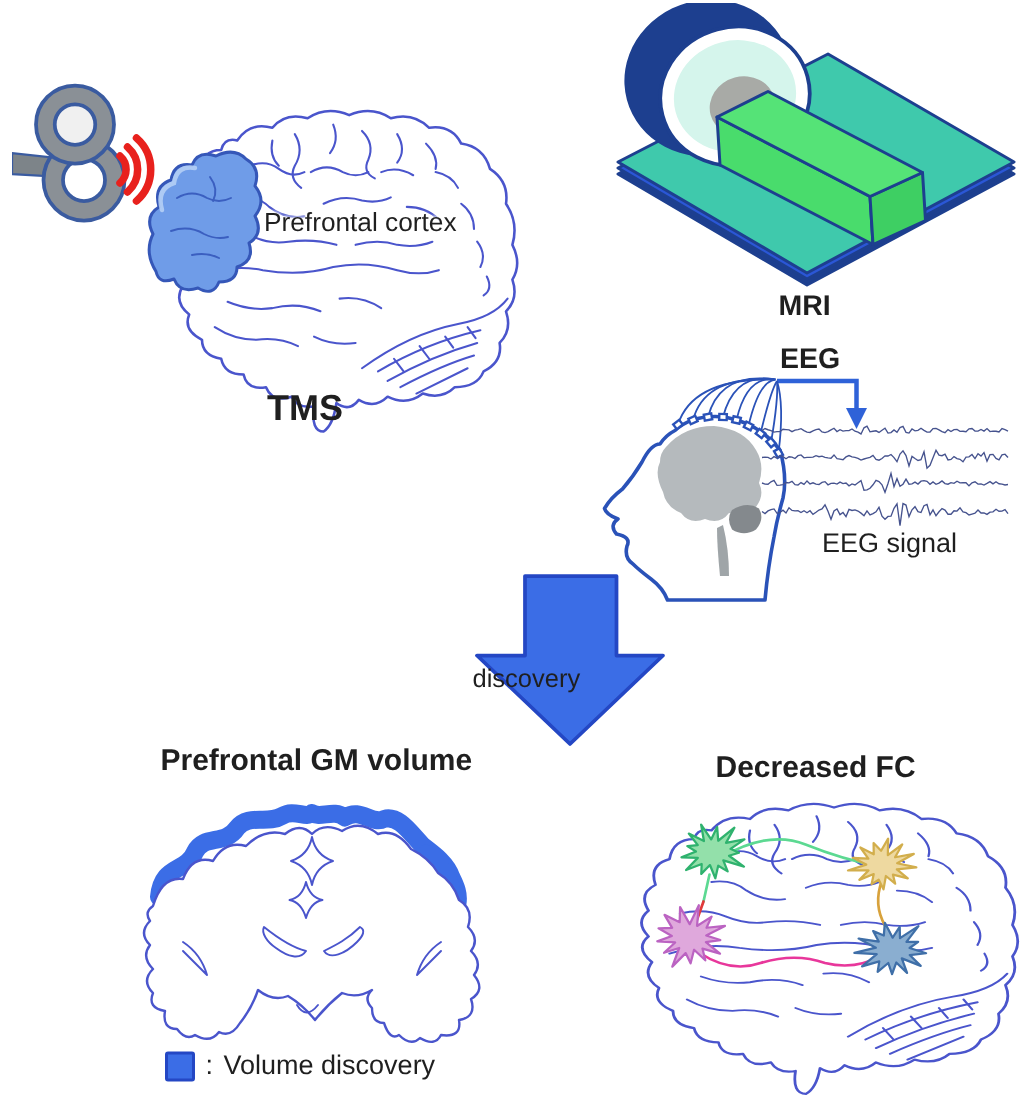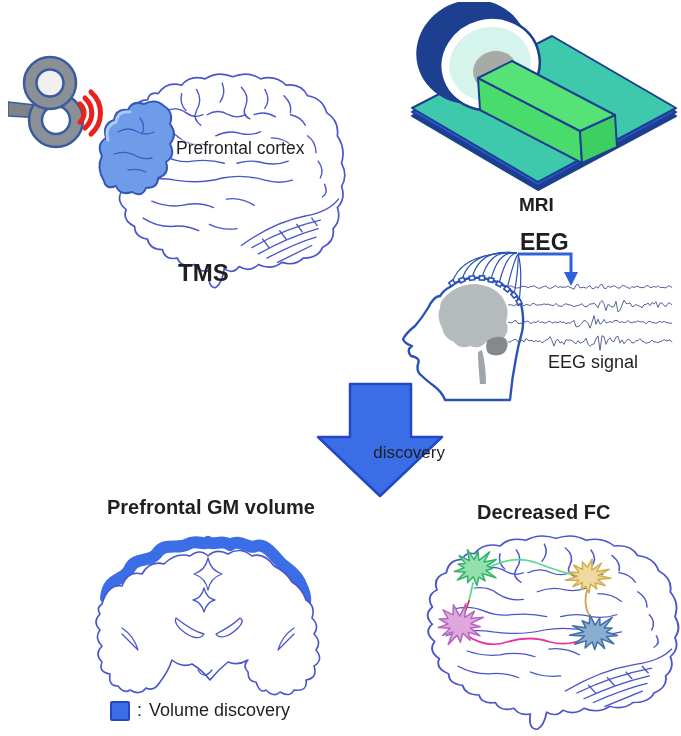--- a/index.html
+++ b/index.html
@@ -24,21 +24,21 @@
   .brainfill{stroke:var(--brain-line);fill:#fff;stroke-width:1.6;stroke-linejoin:round;}
   .brainline{stroke:var(--brain-line);fill:none;stroke-width:1.3;stroke-linecap:round;stroke-linejoin:round;}
   .band{stroke:var(--accent-blue);fill:none;stroke-linecap:round;stroke-linejoin:round;}
   .headline{stroke:var(--head-blue);fill:none;stroke-width:1.2;}
   .headfill{stroke:var(--head-blue);fill:#fff;stroke-width:2.4;stroke-linejoin:round;stroke-linecap:round;}
   .navyline{stroke:var(--mri-navy);stroke-width:2;stroke-linejoin:round;}
   .conn{fill:none;stroke-width:1.8;stroke-linecap:round;}
   #legend-row{position:absolute;left:110px;top:700px;display:flex;align-items:center;gap:7px;font-size:18px;}
   #legend-swatch{width:20px;height:20px;background:var(--accent-blue);border:2px solid var(--accent-border);
     border-radius:2px;box-sizing:border-box;}
-  #discovery-label{left:315px;top:443px;width:130px;text-align:right;font-size:17px;}
+  #discovery-label{left:315px;top:443px;width:130px;text-align:left;font-size:17px;}
 </style>
 </head>
 <body>
 
 <div id="canvas">
 
   <svg width="0" height="0" style="position:absolute" aria-hidden="true">
     <defs>
       <symbol id="brainShape" viewBox="0 0 240 220" preserveAspectRatio="none">
         <path class="brainfill" d="M62,30 Q70,18 84,22 Q92,12 106,16 Q118,8 132,14 Q146,8 158,16 Q172,12 182,22 Q196,20 202,32 Q216,34 220,48 Q232,56 230,70 Q238,82 234,96 Q240,108 234,118 Q238,130 230,138 Q234,150 226,158 Q228,170 216,176 Q212,186 198,186 Q190,194 178,190 Q168,198 156,192 Q148,200 138,194 Q132,202 124,196 Q122,210 116,214 Q108,214 110,198 Q100,200 96,192 Q84,196 80,186 Q68,188 66,178 Q54,178 52,168 Q40,166 40,156 Q28,150 32,140 Q22,132 28,122 Q18,112 26,104 Q18,94 26,86 Q20,74 30,68 Q26,54 38,50 Q40,36 52,36 Q54,28 62,30 Z"></path>
@@ -119,21 +119,21 @@
     <ellipse cx="92" cy="62" rx="41" ry="37" transform="rotate(-15 92 62)" style="fill:var(--mri-ring)"></ellipse>
     <ellipse cx="97" cy="69" rx="22" ry="20" transform="rotate(-15 97 69)" style="fill:var(--mri-bore)"></ellipse>
     <g>
       <polygon class="navyline" points="80,76 182,129 184,161 82,108" style="fill:var(--mri-bed-side)"></polygon>
       <polygon class="navyline" points="182,129 217,113 219,145 184,161" style="fill:var(--mri-bed-end)"></polygon>
       <polygon class="navyline" points="80,76 114,59 217,113 182,129" style="fill:var(--mri-bed)"></polygon>
     </g>
   </svg>
   <div class="label bold" style="left:519px;top:194px;font-size:19px">MRI</div>
 
-  <div class="label bold" style="left:520px;top:229px;font-size:23px">EEG</div>
+  <div class="label bold" style="left:520px;top:229px;font-size:19px">EEG</div>
 
   <svg class="abs" style="left:512px;top:240px" width="72" height="50" viewBox="0 0 72 50">
     <path d="M6,14 L59,14 L59,34" style="stroke:#2f62d8;stroke-width:3;fill:none"></path>
     <polygon points="52,32 66,32 59,46" style="fill:#2f62d8"></polygon>
   </svg>
 
   <svg class="abs" style="left:398px;top:246px" width="150" height="158" viewBox="0 0 150 158">
     <path class="headfill" d="M52,41 Q64,30 85,32 Q108,36 122,54 Q127,72 124,86 Q120,100 118,112 Q114,132 112,154 L47,154 Q44,146 36,140 Q28,134 24,130 Q18,126 20,118 Q23,112 13,110 Q8,104 14,100 Q6,97 5,93 Q9,86 17,80 Q24,72 30,62 Q36,50 42,50 Q46,44 52,41 Z"></path>
     <path d="M46,52 Q58,38 78,38 Q98,40 106,54 Q112,64 108,76 Q112,84 106,92 Q98,100 88,96 Q82,104 72,100 Q62,104 56,96 Q46,92 44,82 Q38,70 42,62 Q42,56 46,52 Z" style="fill:var(--brain-gray)"></path>
     <path d="M90,94 Q100,88 108,93 Q112,100 106,107 Q98,112 90,107 Q86,100 90,94 Z" style="fill:var(--cerebellum-gray)"></path>

